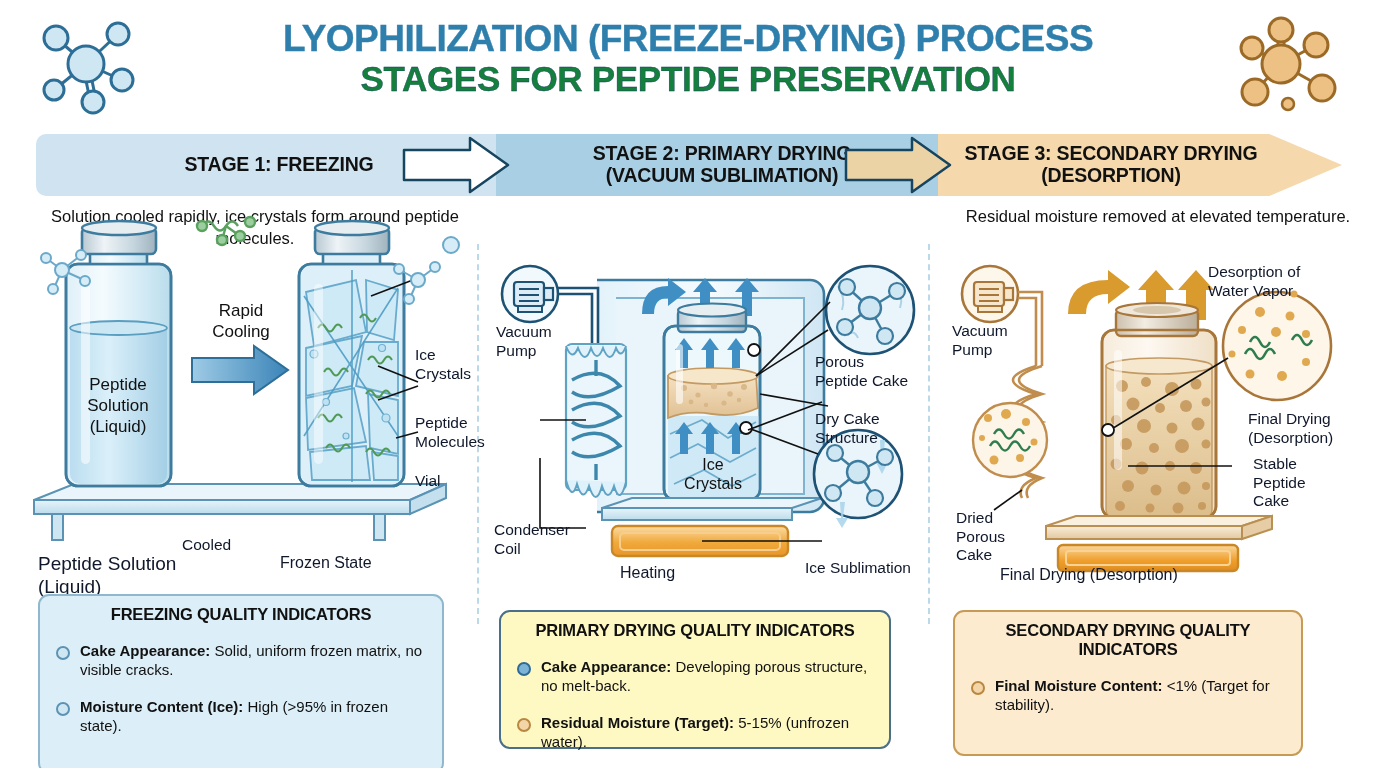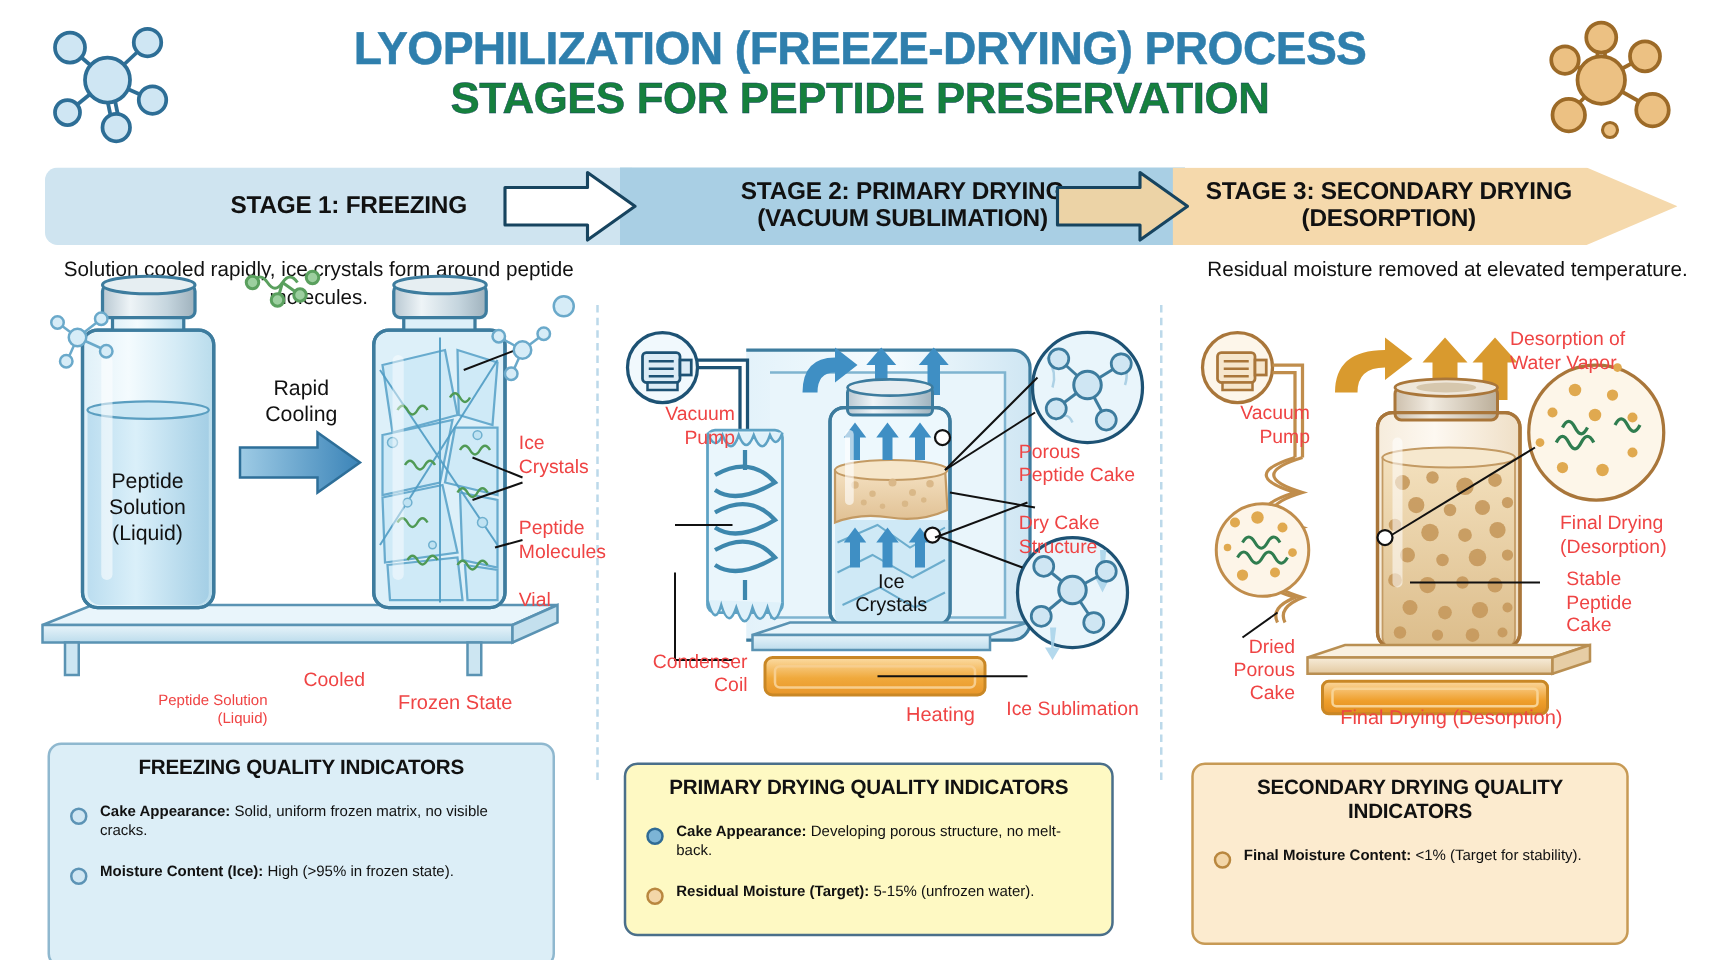--- a/index.html
+++ b/index.html
@@ -72,32 +72,32 @@
 
   
   .qbox {
     position: absolute; border-radius: 11px; padding: 9px 14px 10px 14px;
   }
   .q1 { left: 38px; top: 594px; width: 406px; height: 180px; background: #dceef7; border: 2px solid #8fb8cf; }
   .q2 { left: 499px; top: 610px; width: 392px; height: 139px; background: #fef9c3; border: 2px solid #4a6f8a; }
   .q3 { left: 953px; top: 610px; width: 350px; height: 146px; background: #fcebcf; border: 2px solid #c79a55; }
   .qtitle { text-align: center; font-size: 16.5px; font-weight: 700; letter-spacing: -0.2px; margin-bottom: 4px; }
   .qlist { list-style: none; }
-  .qitem { position: relative; padding-left: 26px; font-size: 12px; line-height: 1.26; margin-top: 18px; }
+  .qitem { position: relative; padding-left: 26px; font-size: 15px; line-height: 1.26; margin-top: 18px; }
   .bullet {
     position: absolute; left: 2px; top: 4px; width: 14px; height: 14px; border-radius: 50%;
   }
   .bul-blue-dark { background: #7cb4d6; border: 2px solid #2f6b95; }
   .bul-blue-light { background: #cfe6f3; border: 2px solid #5c93b5; }
   .bul-tan { background: #f3d6a8; border: 2px solid #b9873f; }
   .qitem b { font-weight: 700; }
 
   
-  .lbl { position: absolute; font-size: 15.5px; line-height: 1.2; color: #ef4444; }
-  .lbl.c { text-align: right; }
+  .lbl { position: absolute; font-size: 15.5px; line-height: 1.2; color: #0f172a; }
+  .lbl.c { text-align: left; }
 
   svg { display: block; overflow: visible; }
   .stage-svg { position: absolute; }
 </style>
 </head>
 <body>
 
 <div class="canvas">
 
   <div class="mol-corner mol-tl">
@@ -296,21 +296,21 @@
       <path d="M352,130 L392,146"></path>
       <path d="M352,164 L392,150"></path>
       <path d="M370,202 L392,196"></path>
     </g>
   </svg>
 
   <div class="lbl" style="left:415px; top:346px;">Ice<br>Crystals</div>
   <div class="lbl" style="left:415px; top:414px;">Peptide<br>Molecules</div>
   <div class="lbl" style="left:415px; top:472px;">Vial</div>
   <div class="lbl c" style="left:182px; top:536px; width:110px;">Cooled</div>
-  <div class="lbl c" style="left:38px; top:553px; width:176px; font-size:12px;">Peptide Solution<br>(Liquid)</div>
+  <div class="lbl c" style="left:38px; top:553px; width:176px; font-size:19px;">Peptide Solution<br>(Liquid)</div>
   <div class="lbl c" style="left:280px; top:553px; width:130px; font-size:16px;">Frozen State</div>
 
   <svg class="stage-svg" style="left:40px; top:240px;" width="60" height="60">
     <g stroke="#6aa9ca" stroke-width="2" fill="none">
       <line x1="22" y1="30" x2="6" y2="18"></line>
         <line x1="22" y1="30" x2="40" y2="16"></line>
       <line x1="22" y1="30" x2="14" y2="48"></line>
         <line x1="22" y1="30" x2="44" y2="40"></line>
     </g>
     <circle cx="22" cy="30" r="7" fill="#d6ecf7" stroke="#6aa9ca" stroke-width="2"></circle>

